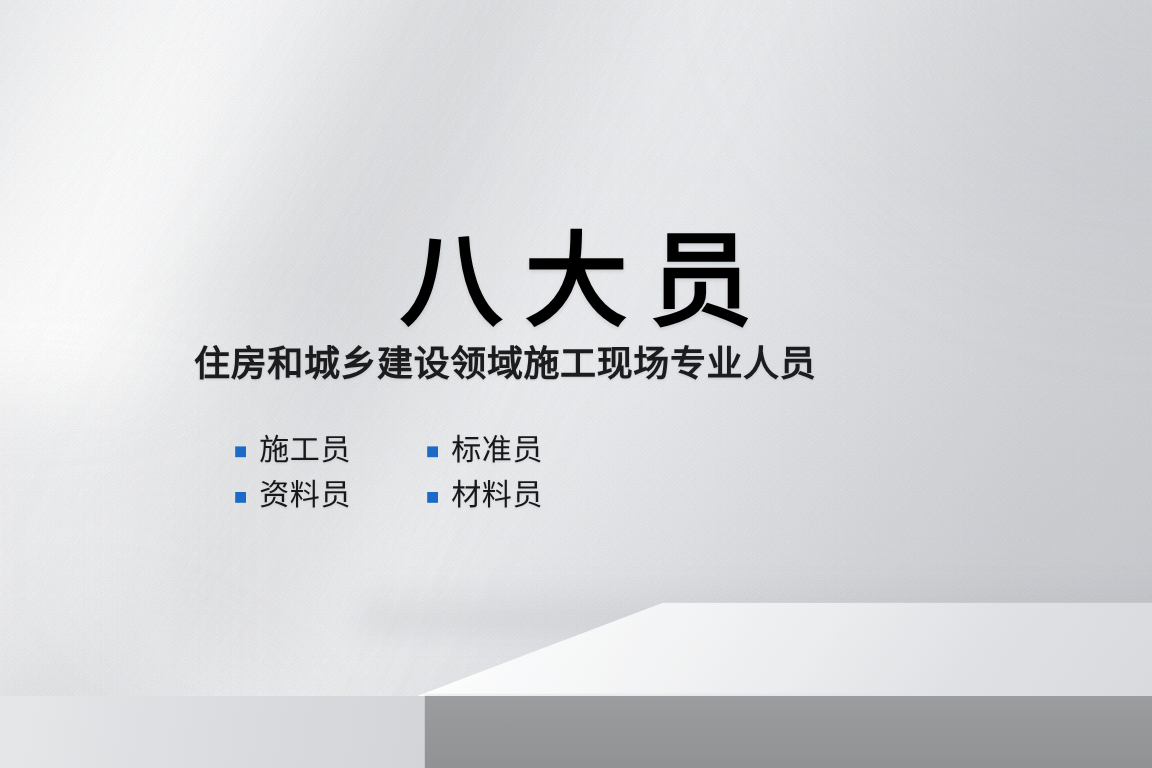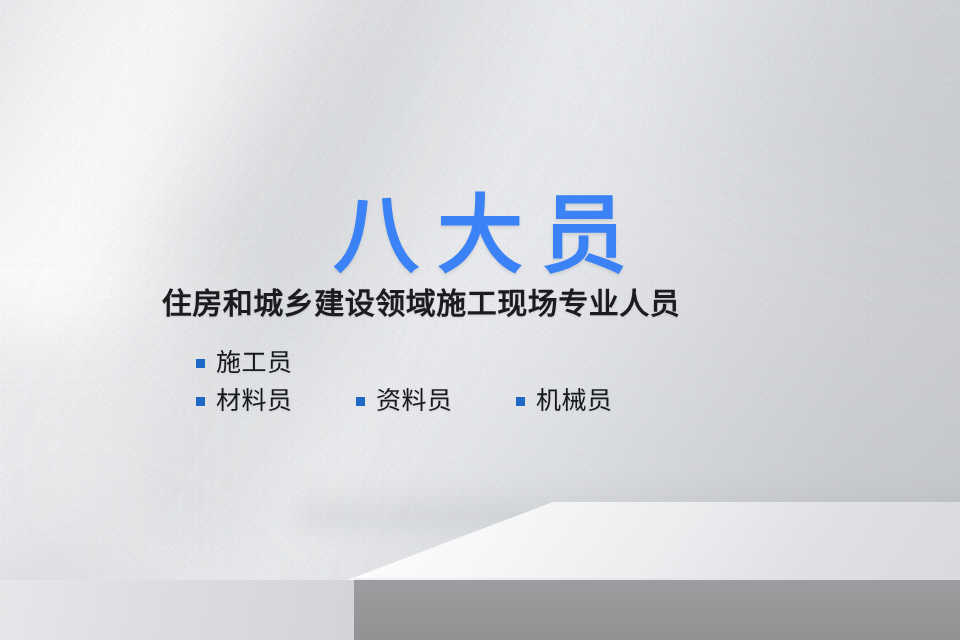--- a/index.html
+++ b/index.html
@@ -184,21 +184,21 @@
   .headline {
     position: absolute;
     left: 0; top: 192px;
     width: 960px;
     text-align: center;
     font-size: 86px;
     line-height: 1;
     font-weight: 700;
     letter-spacing: 18px;
     text-indent: 18px;
-    color: #3b82f6;
+    color: #000000;
     text-shadow: 0 2px 3px rgba(120,126,136,0.22);
     white-space: nowrap;
   }
 
   .subhead {
     position: absolute;
     left: 0; top: 286px;
     width: 842px;
     text-align: center;
     font-size: 30px;
@@ -211,21 +211,21 @@
   }
 
   
   .roles {
     position: absolute;
     left: 196px; top: 350px;
     width: 600px;
   }
   .role-row {
     display: flex;
-    align-items: flex-start;
+    align-items: flex-end;
     height: 38px;
   }
   .role {
     display: flex;
     align-items: center;
     width: 160px;
     flex: 0 0 160px;
   }
   .role-bullet {
     width: 9px;
@@ -278,32 +278,32 @@
 
     <div class="subhead">住房和城乡建设领域施工现场专业人员</div>
 
     <div class="roles">
 
       <div class="role-row">
         <div class="role">
           <span class="role-bullet"></span>
           <span class="role-label">施工员</span>
         </div>
-      </div>
-
-      <div class="role-row">
         <div class="role">
           <span class="role-bullet"></span>
-          <span class="role-label">材料员</span>
+          <span class="role-label">标准员</span>
         </div>
+      </div>
+
+      <div class="role-row">
         <div class="role">
           <span class="role-bullet"></span>
           <span class="role-label">资料员</span>
         </div>
         <div class="role">
           <span class="role-bullet"></span>
-          <span class="role-label">机械员</span>
+          <span class="role-label">材料员</span>
         </div>
       </div>
 
     </div>
   </div>
 </div>
 
 </body></html>

